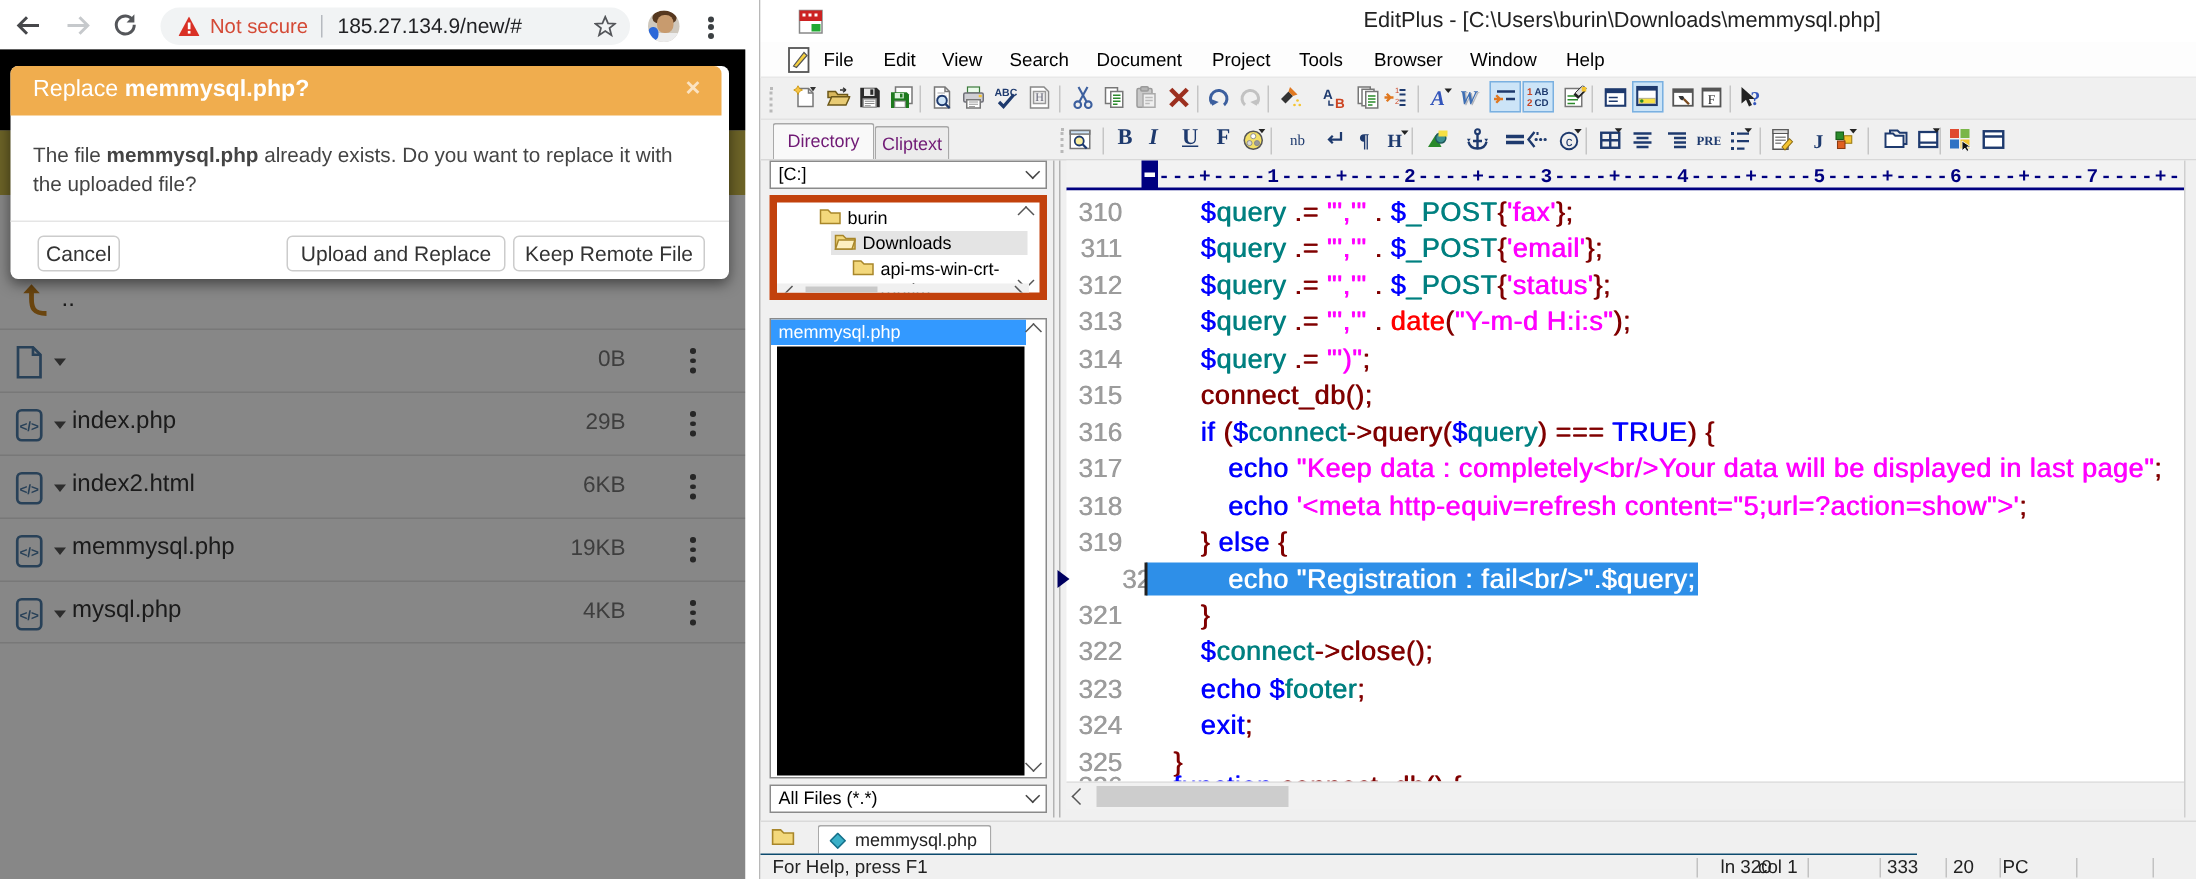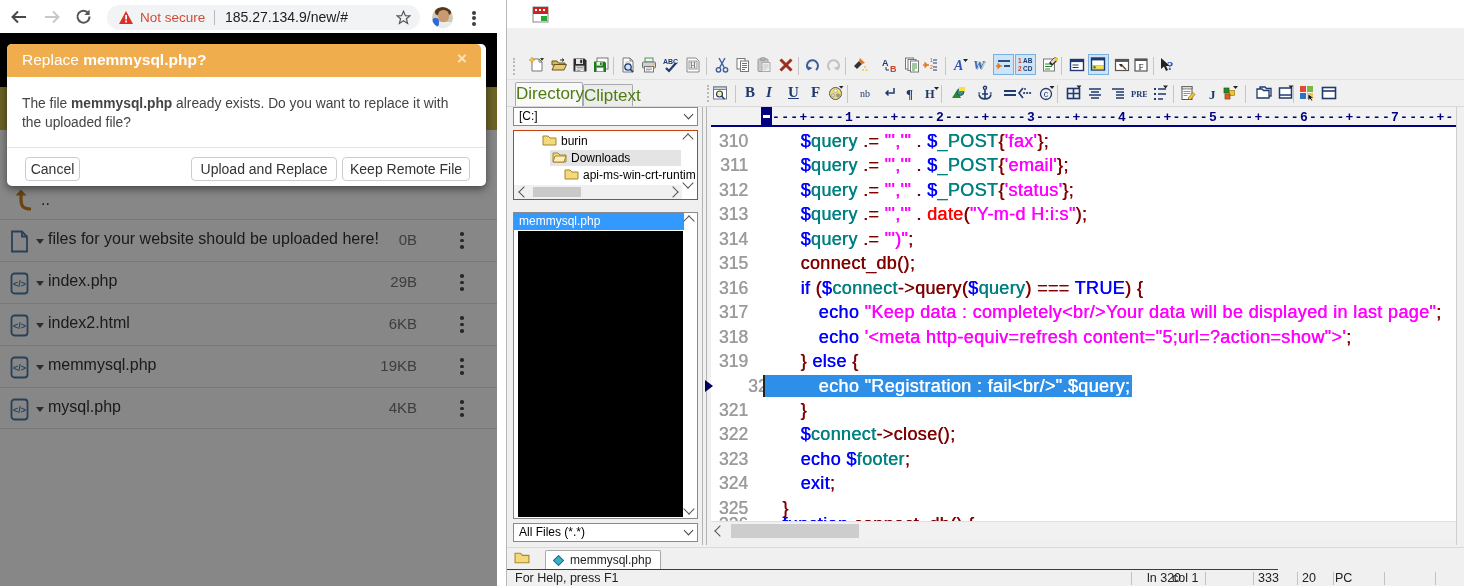--- a/index.html
+++ b/index.html
@@ -48,28 +48,28 @@
 #epmenu span { position:absolute; top:5px; font-size:12.5px; color:#000; }
 #eptb1 { position:absolute; left:0; top:52px; width:958px; height:28px; background:#f0f0f0; border-bottom:1px solid #e2e2e2; }
 #eptb2 { position:absolute; left:0; top:80px; width:958px; height:27px; background:#f0f0f0; border-bottom:1px solid #d8d8d8; }
 .tsep { position:absolute; top:4px; width:1px; height:18px; background:#c5c5c5; }
 .ticon { position:absolute; top:4px; width:18px; height:19px; }
 .ticon svg { position:absolute; left:1px; top:1px; }
 .tactive { background:#cce4f7; border:1px solid #7ab0e0; }
 .tgrip { position:absolute; top:5px; width:3px; height:17px; border-left:2px dotted #b9b9b9; }
 
 
-.ptab { position:absolute; top:2px; height:24px; font-size:17px; color:#4d7c0f; text-align:center; line-height:22px; }
+.ptab { position:absolute; top:2px; height:24px; font-size:12px; color:#701a75; text-align:center; line-height:22px; }
 #ptab1 { left:8px; width:68px; background:#f9f9f9; border:1px solid #a9a9a9; border-bottom:none; border-radius:2px 2px 0 0; z-index:2; }
 #ptab2 { left:76px; width:50px; background:#ececec; border:1px solid #a9a9a9; border-bottom:none; border-radius:2px 2px 0 0; top:4px; height:22px; }
 
 
 .combo { position:absolute; left:6px; width:185px; height:19px; background:#fff; border:1px solid #8a8a8a; font-size:12px; color:#000; line-height:17px; padding-left:5px; }
 .combochev { position:absolute; right:5px; top:6px; width:7px; height:7px; border-right:1.5px solid #444; border-bottom:1.5px solid #444; transform:rotate(45deg); margin-top:-3px; }
-#tree { position:absolute; left:6px; top:130px; width:185px; height:70px; background:#fff; border:1px solid #c2410c; overflow:hidden; }
+#tree { position:absolute; left:6px; top:130px; width:185px; height:70px; background:#fff; border:5px solid #c2410c; overflow:hidden; }
 .titem { position:absolute; font-size:12px; color:#000; }
 #flist { position:absolute; left:6px; top:212px; width:185px; height:307px; background:#fff; border:1px solid #8a8a8a; overflow:hidden; }
 #fsel { position:absolute; left:0; top:0; width:170px; height:17px; background:#39f; color:#fff; font-size:12px; padding-left:5px; line-height:17px; }
 #blackbox { position:absolute; left:4px; top:18px; width:165px; height:286px; background:#000; }
 .chev { position:absolute; width:8px; height:8px; border-right:1.6px solid #555; border-bottom:1.6px solid #555; }
 
 
 #ruler { position:absolute; left:204px; top:107px; width:745px; height:20px; background:#f2f2f2; border-bottom:2px solid #000080; overflow:hidden; }
 #rulertxt { position:absolute; left:52px; top:3px; font-family:"Liberation Mono", monospace; font-size:13px; font-weight:bold; letter-spacing:1.3px; color:#000080; white-space:pre; }
 #rulermark { position:absolute; left:254px; top:107px; width:11px; height:19px; background:#000080; z-index:3; }
@@ -138,21 +138,20 @@
       <path d="M2.5 8.5 L8 2.5 L13.5 8.5 Z" fill="#c8821d"></path>
     </svg>
     <div class="abs" style="left:41px;top:158px;font-size:16px;color:#333;">..</div>
 
     <div class="frow" style="top:186px;">
       <svg class="ficon" width="19" height="23" viewBox="0 0 19 23">
         <path d="M2 1.5 H12 L17 6.5 V21.5 H2 Z" fill="#fff" stroke="#4d7ba6" stroke-width="1.8"></path>
         <path d="M12 1.5 V6.5 H17" fill="none" stroke="#4d7ba6" stroke-width="1.8"></path>
       </svg>
       <div class="tri"></div>
-      <div class="fname">files for your website should be uploaded here!</div>
       <div class="fsize">0B</div>
       <div class="kebab">
           <div></div>
           <div></div>
           <div></div>
         </div>
     </div>
     <div class="frow" style="top:228px;">
       <svg class="ficon" width="19" height="23" viewBox="0 0 19 23">
         <rect x="1.5" y="1.5" width="16" height="20" rx="3" fill="#fff" stroke="#4d7ba6" stroke-width="1.8"></rect>
@@ -232,20 +231,37 @@
   <div id="ep">
     <div id="eptitle">
       <svg class="abs" style="left:25px;top:6px" width="17" height="17" viewBox="0 0 17 17">
         <rect x="1" y="1" width="15" height="15" fill="#fff" stroke="#888" stroke-width="1"></rect>
         <rect x="1" y="1" width="15" height="7" fill="#cc2222"></rect>
         <rect x="3" y="3" width="2" height="2" fill="#fff"></rect>
           <rect x="7" y="3" width="2" height="2" fill="#fff"></rect>
           <rect x="11" y="3" width="2" height="2" fill="#fff"></rect>
         <rect x="9" y="10" width="6" height="5" fill="#22aa33"></rect>
       </svg>
+      <div id="eptitletxt">EditPlus - [C:\Users\burin\Downloads\memmysql.php]</div>
+    </div>
+    <div id="epmenu">
+      <svg class="abs" style="left:17px;top:3px" width="18" height="19" viewBox="0 0 18 19">
+        <rect x="2" y="1" width="13" height="16" fill="#fff" stroke="#555" stroke-width="1.2"></rect>
+        <path d="M5 13 L12 4 L14 6 L7 14 Z" fill="#f5d040" stroke="#555" stroke-width="0.8"></path>
+      </svg>
+      <span style="left:42px;">File</span>
+      <span style="left:82px;">Edit</span>
+      <span style="left:121px;">View</span>
+      <span style="left:166px;">Search</span>
+      <span style="left:224px;">Document</span>
+      <span style="left:301px;">Project</span>
+      <span style="left:359px;">Tools</span>
+      <span style="left:409px;">Browser</span>
+      <span style="left:473px;">Window</span>
+      <span style="left:537px;">Help</span>
     </div>
     <div id="eptb1"></div>
     <div id="eptb2">
       <div id="ptab1" class="ptab">Directory</div>
       <div id="ptab2" class="ptab">Cliptext</div>
     </div>
 
     <div class="combo" style="top:107px;">[C:]<div class="combochev"></div></div>
     <div id="tree">
       <svg class="abs" style="left:28px;top:3px" width="15" height="12" viewBox="0 0 15 12">

